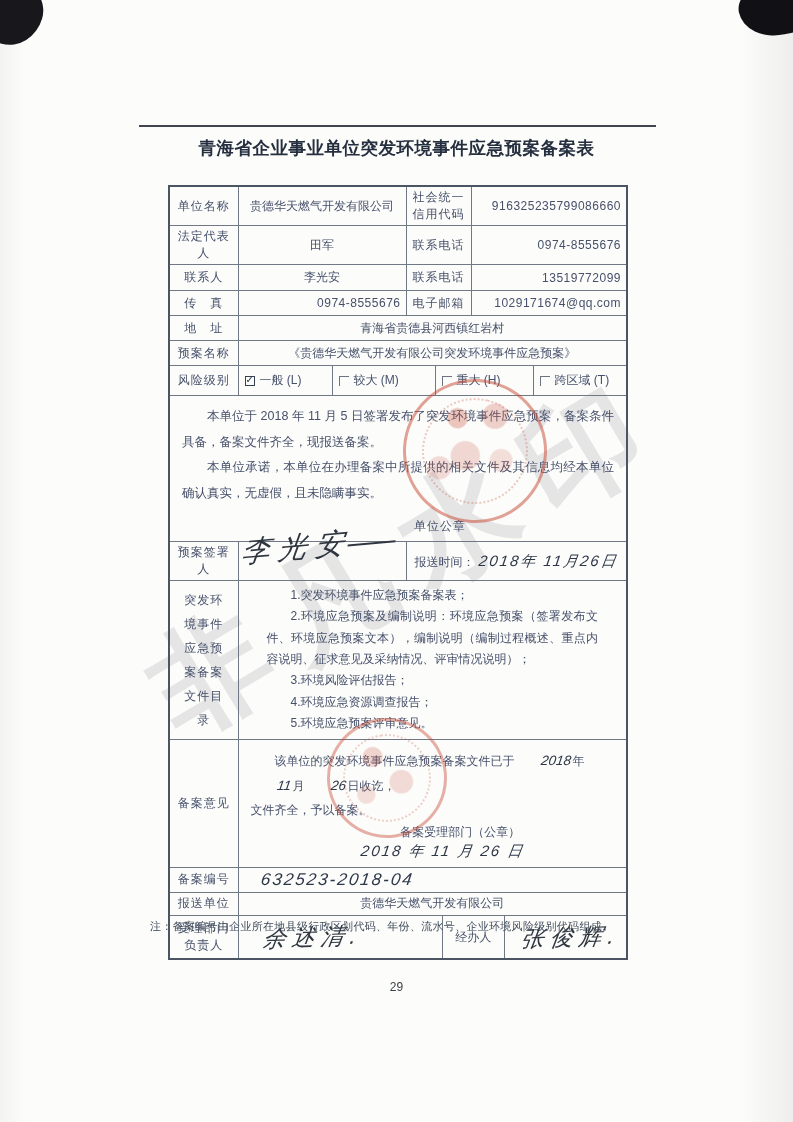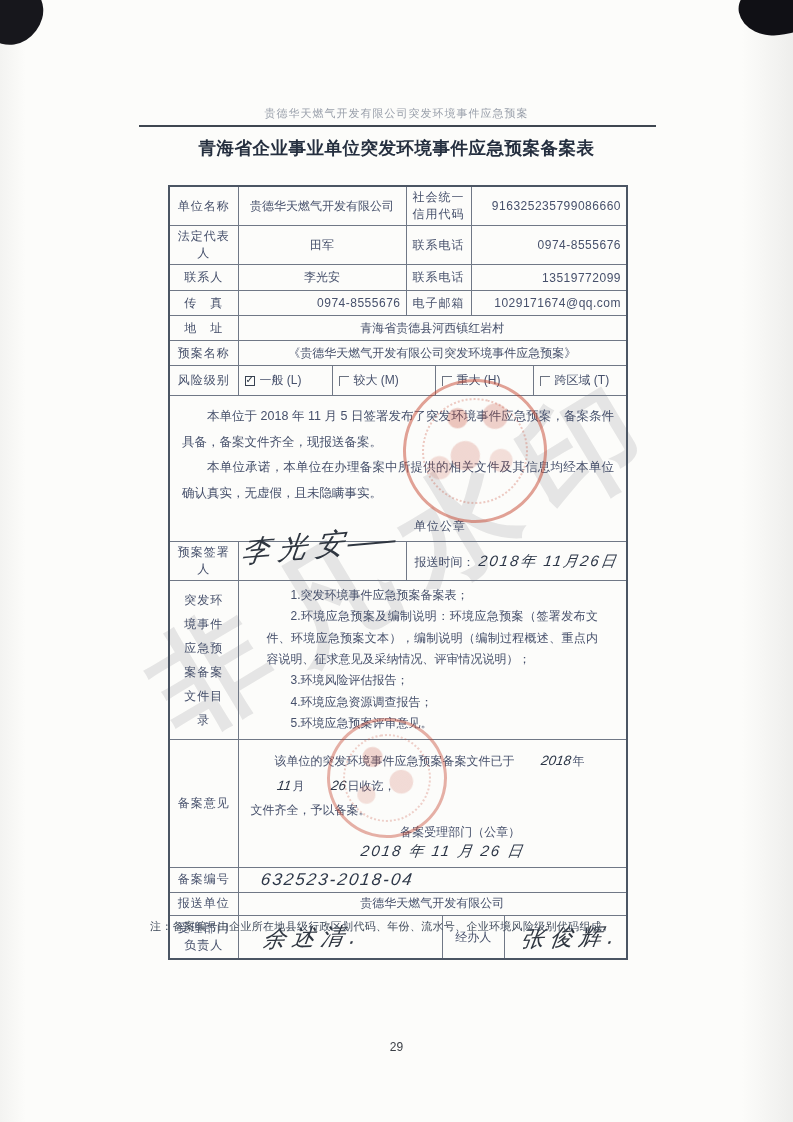--- a/index.html
+++ b/index.html
@@ -114,32 +114,31 @@
     background:
       radial-gradient(circle at 40% 30%, rgba(197,70,48,.22) 0 9%, transparent 10%),
       radial-gradient(circle at 62% 55%, rgba(197,70,48,.18) 0 12%, transparent 13%),
       radial-gradient(circle at 30% 62%, rgba(197,70,48,.16) 0 8%, transparent 9%);
   }
   .stamp2::after { content:""; position:absolute; inset:13px; border-radius:50%;
     border:2px dotted rgba(197,70,48,.24); }
 
   .footnote { position:absolute; left:150px; top:919px; width:520px;
     font-size:11px; color:#3f4a5a; letter-spacing:.3px; }
-  .page-number { position:absolute; left:0; top:1040px; width:100%;
+  .page-number { position:absolute; left:0; top:980px; width:100%;
     text-align:center; font-size:12px; color:#3b3f46; }
 </style>
 </head>
 <body>
 
 <div class="page">
 
   <div class="corner-tl"></div>
   <div class="corner-tr"></div>
 
-  <div class="running-header">贵德华天燃气开发有限公司突发环境事件应急预案</div>
   <div class="header-rule"></div>
   <div class="doc-title">青海省企业事业单位突发环境事件应急预案备案表</div>
 
   <div class="watermark">非凡水印</div>
 
   <table class="form">
     <colgroup>
         <col style="width:69px">
         <col style="width:168px">
         <col style="width:65px">

